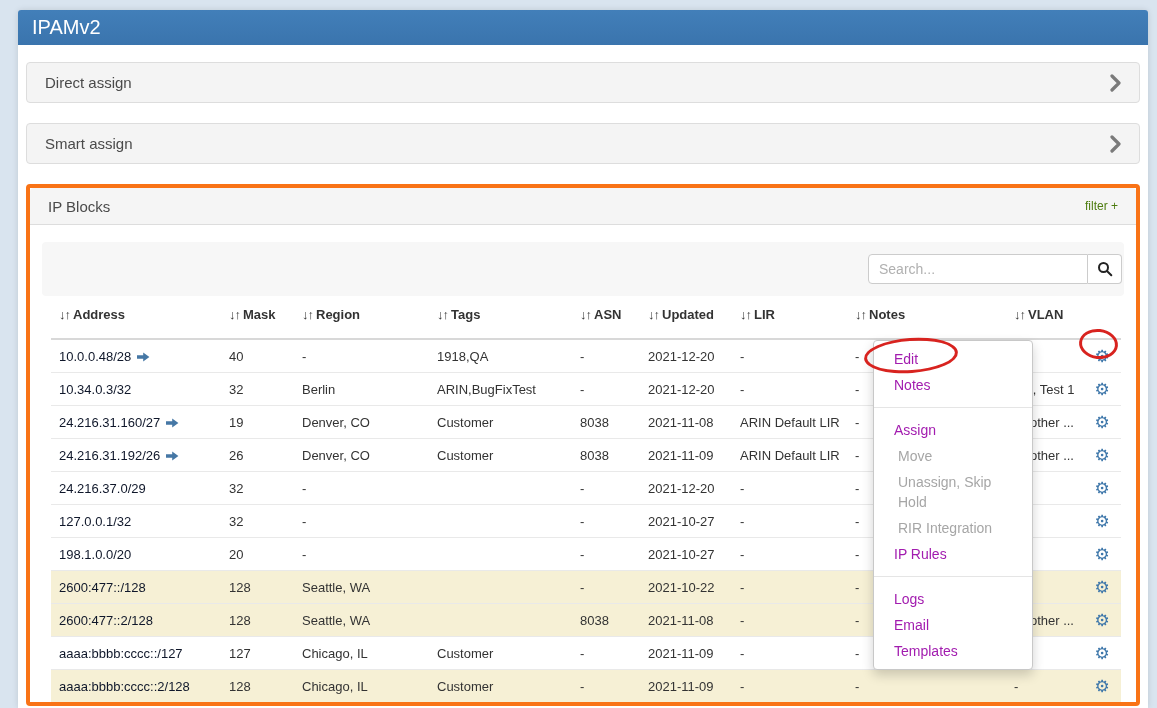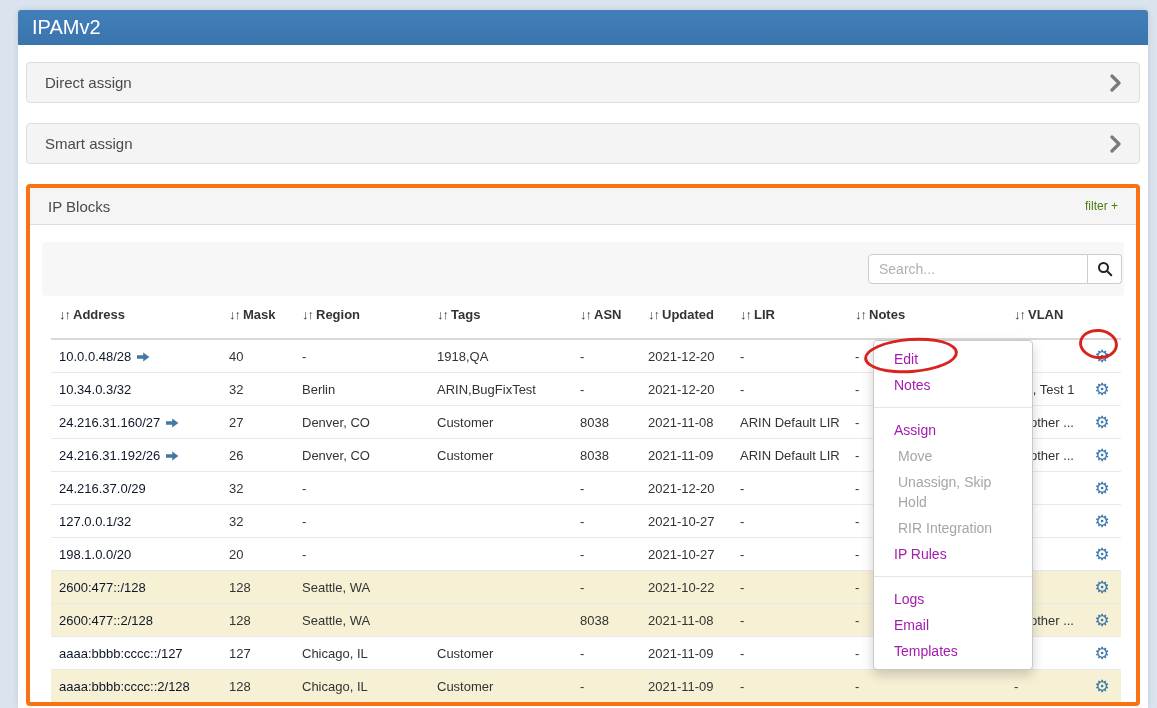--- a/index.html
+++ b/index.html
@@ -156,21 +156,21 @@
             <td>2021-12-20</td>
             <td>-</td>
             <td>-</td>
             <td>QA, Test 1</td>
             <td class="c-act"><span class="gear">⚙</span></td>
           </tr>
           <tr>
             <td><a href="#" class="addr">24.216.31.160/27</a><svg class="arr" width="13" height="10" viewBox="0 0 13 10">
                   <path d="M0 3.2h6.2V0.6L12.4 5 6.2 9.4V6.8H0z" fill="#4577a5"></path>
                 </svg></td>
-            <td>27</td>
+            <td>19</td>
             <td>Denver, CO</td>
             <td>Customer</td>
             <td>8038</td>
             <td>2021-11-08</td>
             <td>ARIN Default LIR</td>
             <td>-</td>
             <td>Another ...</td>
             <td class="c-act"><span class="gear">⚙</span></td>
           </tr>
           <tr>

